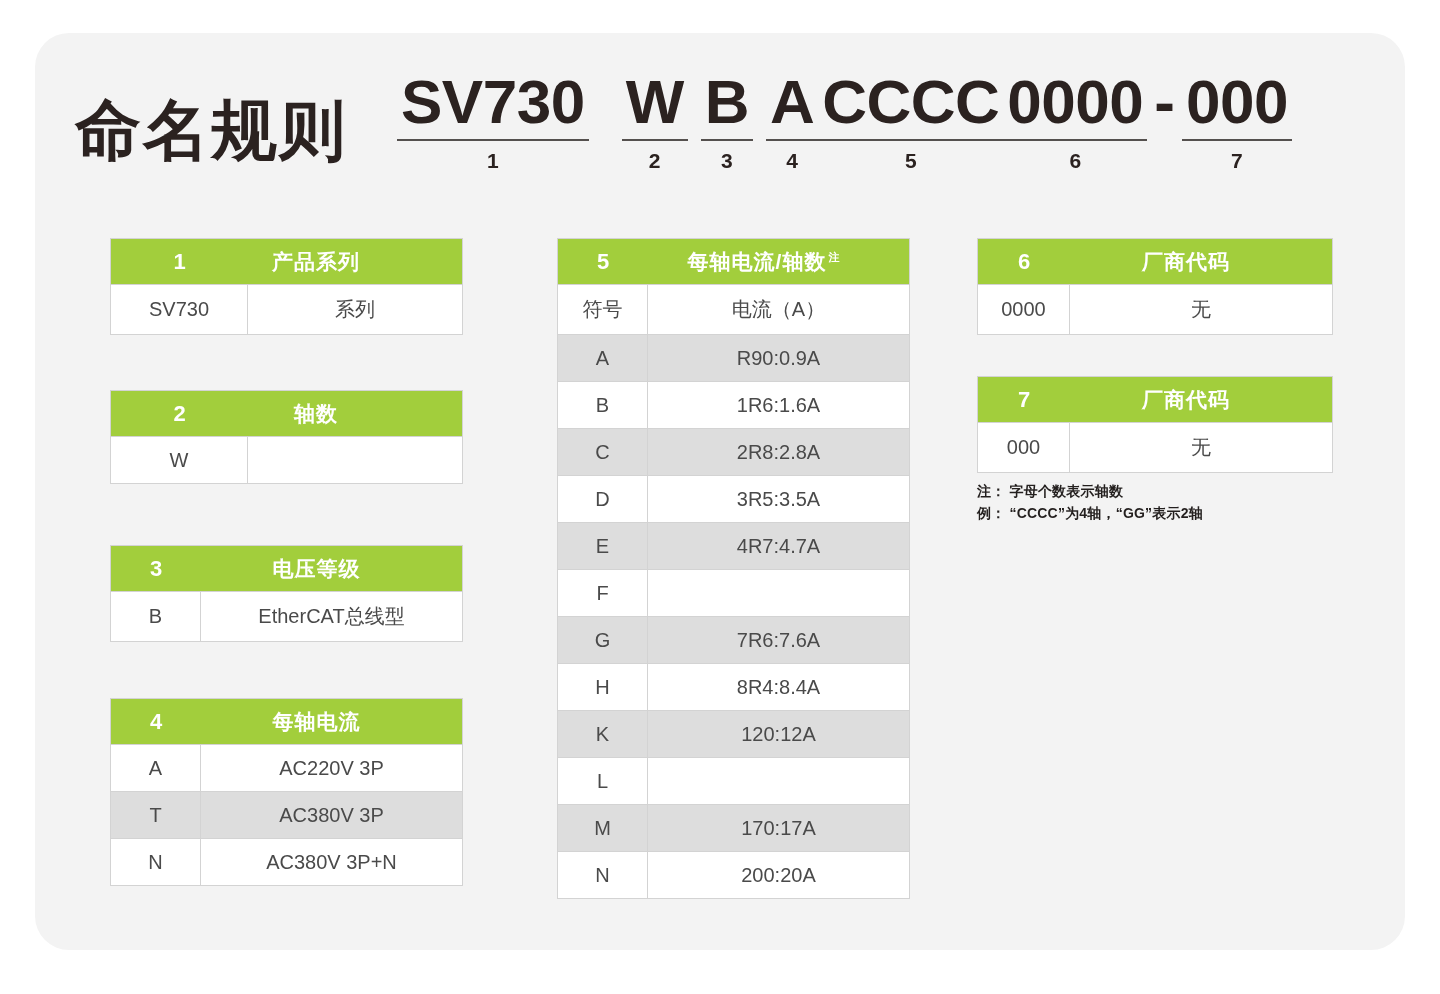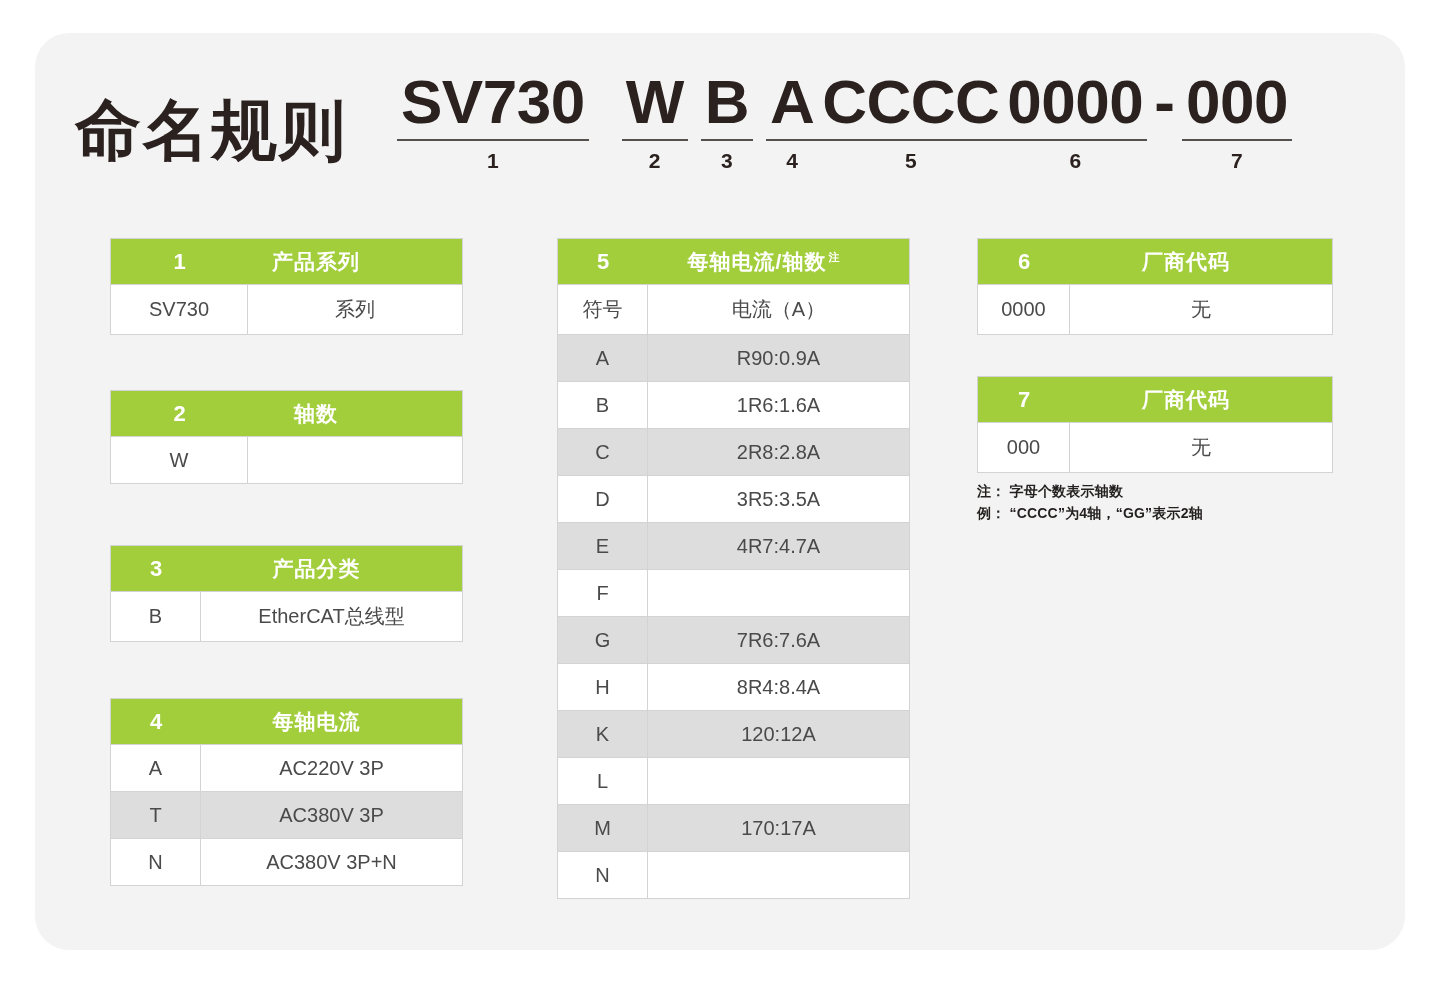--- a/index.html
+++ b/index.html
@@ -259,21 +259,21 @@
         <div class="t-num">2</div>
         <div class="t-label"><span>轴数</span></div>
       </div>
       <div class="trow">
         <div class="cell-a">W</div>
       </div>
     </div>
   <div class="tbl" id="tbl3">
       <div class="thead">
         <div class="t-num">3</div>
-        <div class="t-label"><span>产品分类</span></div>
+        <div class="t-label"><span>电压等级</span></div>
       </div>
       <div class="trow">
         <div class="cell-a">B</div>
         <div class="cell-b">EtherCAT总线型</div>
       </div>
     </div>
   <div class="tbl" id="tbl4">
       <div class="thead">
         <div class="t-num">4</div>
         <div class="t-label"><span>每轴电流</span></div>
@@ -337,20 +337,21 @@
       </div>
       <div class="trow">
         <div class="cell-a">L</div>
       </div>
       <div class="trow alt">
         <div class="cell-a">M</div>
         <div class="cell-b">170:17A</div>
       </div>
       <div class="trow">
         <div class="cell-a">N</div>
+        <div class="cell-b">200:20A</div>
       </div>
     </div>
   <div class="tbl" id="tbl6">
       <div class="thead">
         <div class="t-num">6</div>
         <div class="t-label"><span>厂商代码</span></div>
       </div>
       <div class="trow">
         <div class="cell-a">0000</div>
         <div class="cell-b">无</div>

